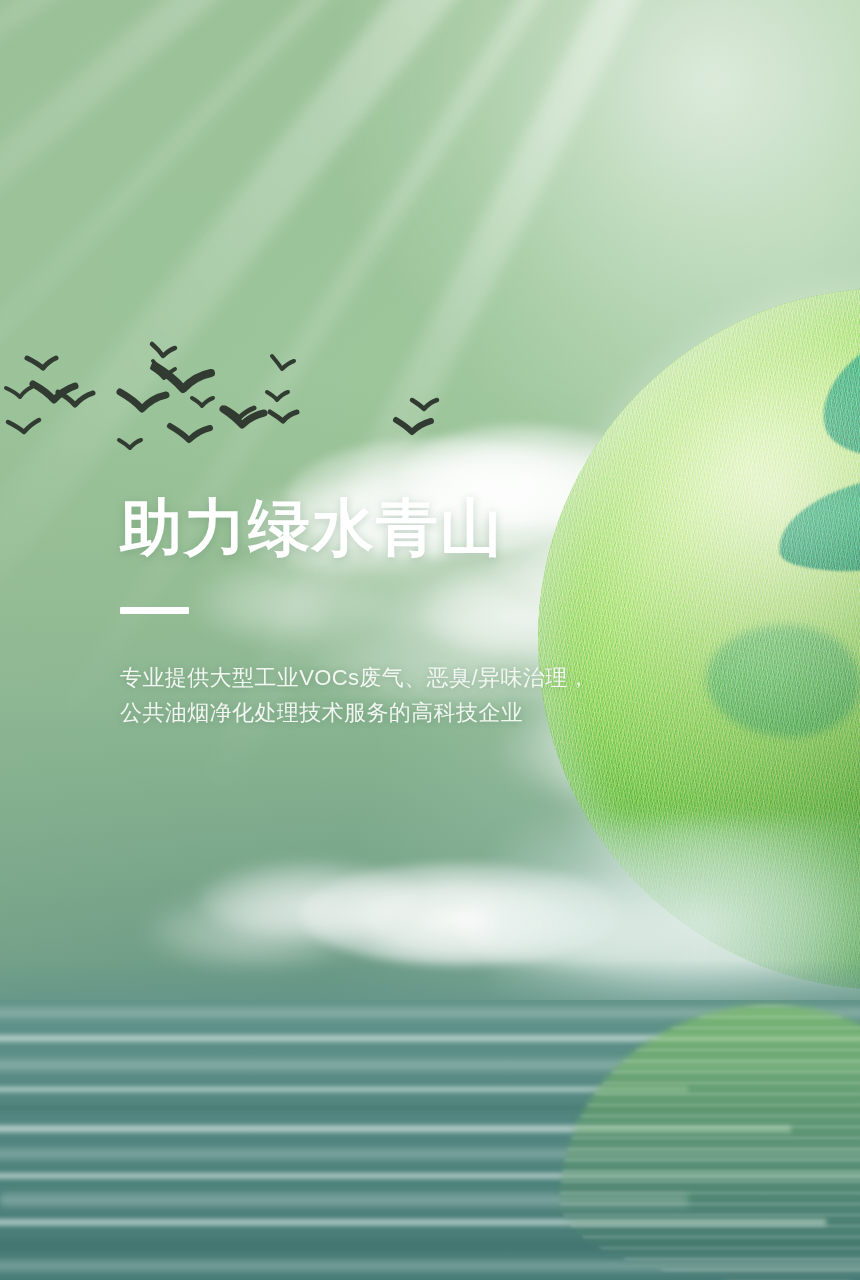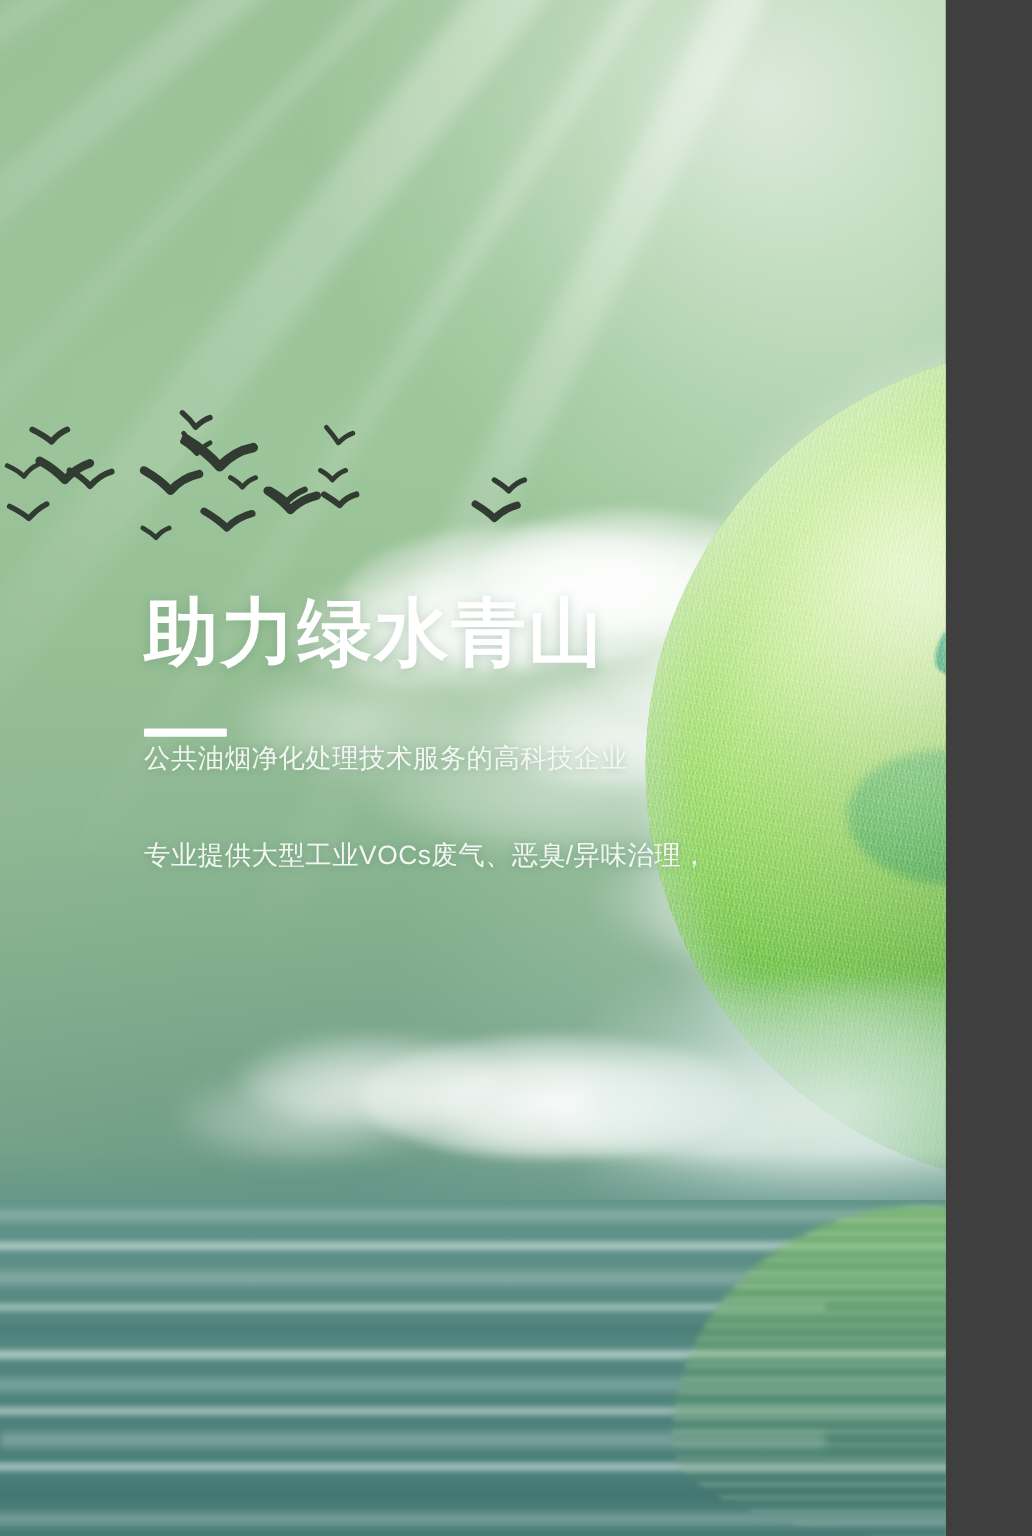--- a/index.html
+++ b/index.html
@@ -2,21 +2,21 @@
 <html><head>
 <meta charset="utf-8">
 <title>Banner</title>
 <style>
   * { margin:0; padding:0; box-sizing:border-box; }
   html,body { background:#3f3f3f; }
   body { font-family:"Liberation Sans","DejaVu Sans",sans-serif; }
 
   .stage{
     position:relative;
-    width:788px; height:1280px;
+    width:860px; height:1280px;
     overflow:hidden;
     background:#9cc398;
   }
 
   
   .bg-sky{
     position:absolute; inset:0;
     background:
       linear-gradient(180deg,
         #9cc398 0%,
@@ -342,17 +342,17 @@
         <path d="M270 82 q8 5 13 9 q6 -7 14 -9" stroke-width="5"></path>
         <path d="M396 90 q10 6 16 12 q8 -8 19 -11" stroke-width="6"></path>
         <path d="M412 70 q8 5 12 9 q6 -7 13 -9" stroke-width="4.5"></path>
       </g>
     </svg>
   </div>
 
   <div class="content">
     <div class="headline">助力绿水青山</div>
     <div class="divider"></div>
+    <div class="subtitle">专业提供大型工业VOCs废气、恶臭/异味治理，</div>
     <div class="subtitle" style="margin-top:0;">公共油烟净化处理技术服务的高科技企业</div>
-    <div class="subtitle">专业提供大型工业VOCs废气、恶臭/异味治理，</div>
   </div>
 
 </div>
 
 </body></html>

